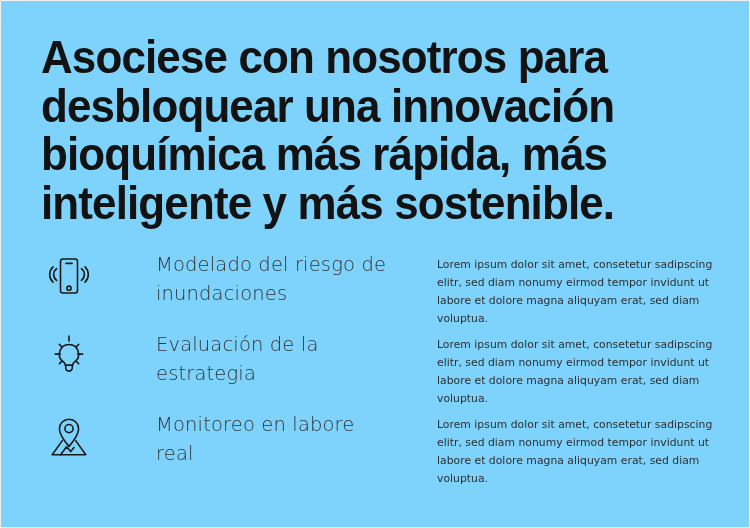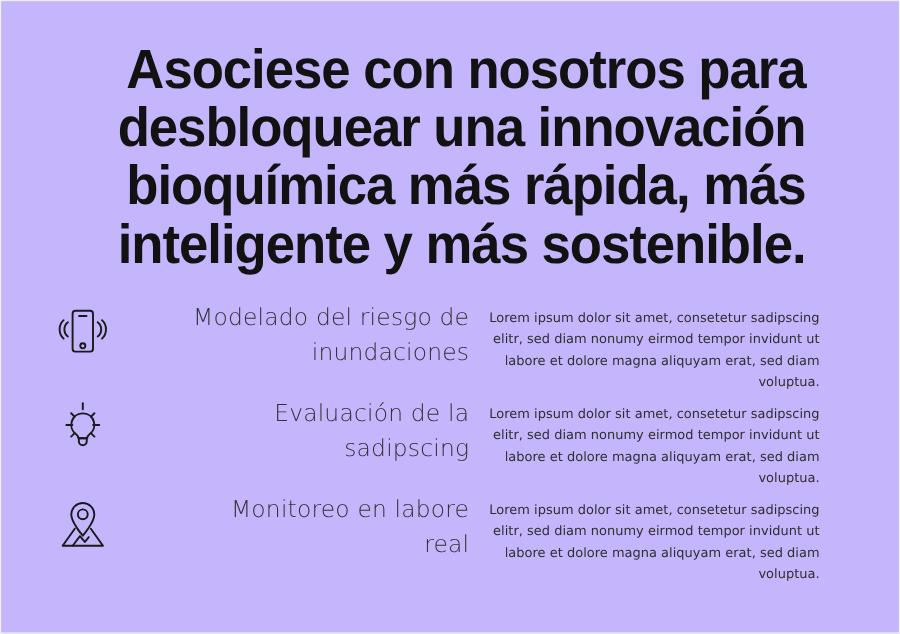--- a/index.html
+++ b/index.html
@@ -10,25 +10,24 @@
   }
   body {
     font-family: "Liberation Sans", "DejaVu Sans", sans-serif;
     -webkit-font-smoothing: antialiased;
   }
 
   #canvas {
     position: relative;
     width: 750px;
     height: 528px;
-    background: #c4b5fd;
+    background: #7dd3fc;
     box-sizing: border-box;
     border: 1px solid #f0f0f0;
     overflow: hidden;
-    text-align: right;
   }
 
   
   .hero-heading {
     position: absolute;
     left: 40px;
     top: 32px;
     width: 660px;
     margin: 0;
     font-family: "Liberation Sans Narrow", "Liberation Sans", "DejaVu Sans Condensed", sans-serif;
@@ -80,21 +79,21 @@
     font-size: 19.5px;
     line-height: 28.5px;
     font-weight: 300;
     letter-spacing: 0.15px;
     color: #333333;
     white-space: pre-wrap;
   }
 
   .feature-body {
     position: absolute;
-    left: 390px;
+    left: 436px;
     top: 12px;
     width: 292px;
     margin: 0;
     font-family: "DejaVu Sans", "Liberation Sans", sans-serif;
     font-size: 10.8px;
     line-height: 18px;
     font-weight: 400;
     letter-spacing: 0.02px;
     color: #2f2f2f;
   }
@@ -131,21 +130,21 @@
           <path d="M22.7 33.2 h6.6 v2.6 a3.3 3.3 0 0 1 -3.3 3.3 a3.3 3.3 0 0 1 -3.3 -3.3 Z"></path>
           <line x1="26" y1="4.0" x2="26" y2="9.0"></line>
           <line x1="12.3" y1="22.1" x2="17.3" y2="22.1"></line>
           <line x1="34.7" y1="22.1" x2="39.7" y2="22.1"></line>
           <line x1="16.3" y1="12.4" x2="19.2" y2="15.3"></line>
           <line x1="32.8" y1="15.3" x2="35.7" y2="12.4"></line>
           <line x1="16.3" y1="31.8" x2="19.0" y2="29.1"></line>
           <line x1="33.0" y1="29.1" x2="35.7" y2="31.8"></line>
         </svg>
       </span>
-      <p class="feature-title">Evaluación de la sadipscing</p>
+      <p class="feature-title">Evaluación de la estrategia</p>
       <p class="feature-body">Lorem ipsum dolor sit amet, consetetur sadipscing elitr, sed diam nonumy eirmod tempor invidunt ut labore et dolore magna aliquyam erat, sed diam voluptua.</p>
     </div>
 
     <div class="feature-row">
       <span class="feature-icon">
         <svg viewBox="0 0 52 52" xmlns="http://www.w3.org/2000/svg" fill="none" stroke="#1a1a1a" stroke-width="1.6" stroke-linecap="round" stroke-linejoin="round">
           <path d="M26 7.2 a9.6 9.6 0 0 1 9.6 9.6 c0 6.6 -9.6 17.6 -9.6 17.6 S16.4 23.4 16.4 16.8 A9.6 9.6 0 0 1 26 7.2 Z"></path>
           <circle cx="26" cy="16.6" r="4.1"></circle>
           <path d="M19.3 28.6 L9.2 42.8 h33.6 L32.7 28.6"></path>
           <path d="M17.6 42.8 L23.6 34.8 L27.7 39.6 L31.0 35.6"></path>

